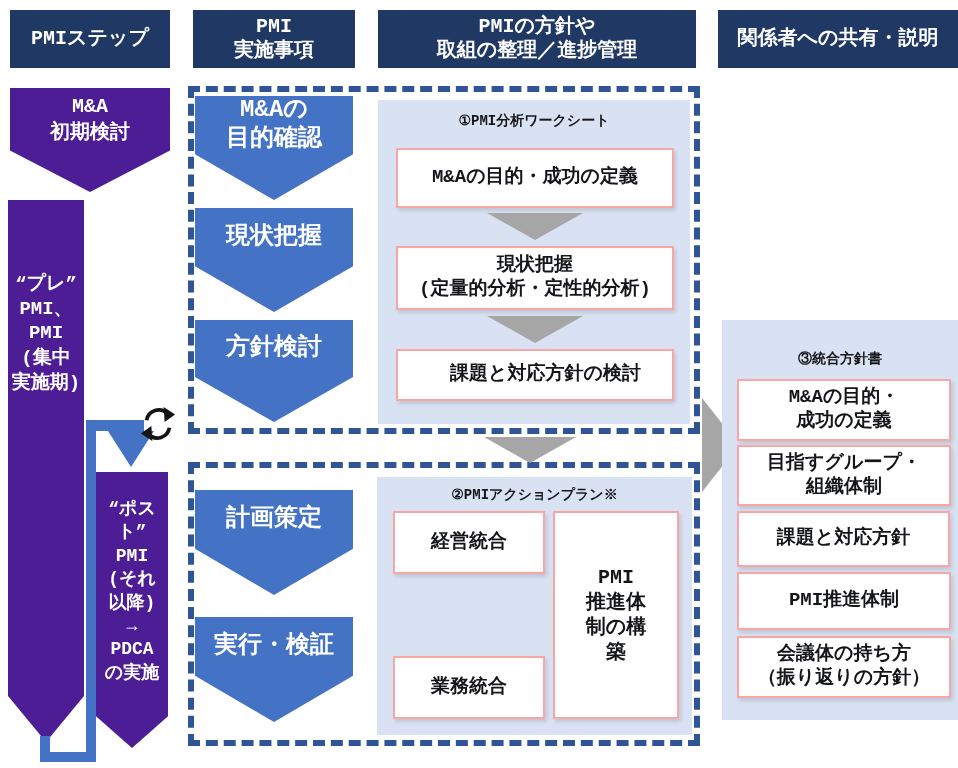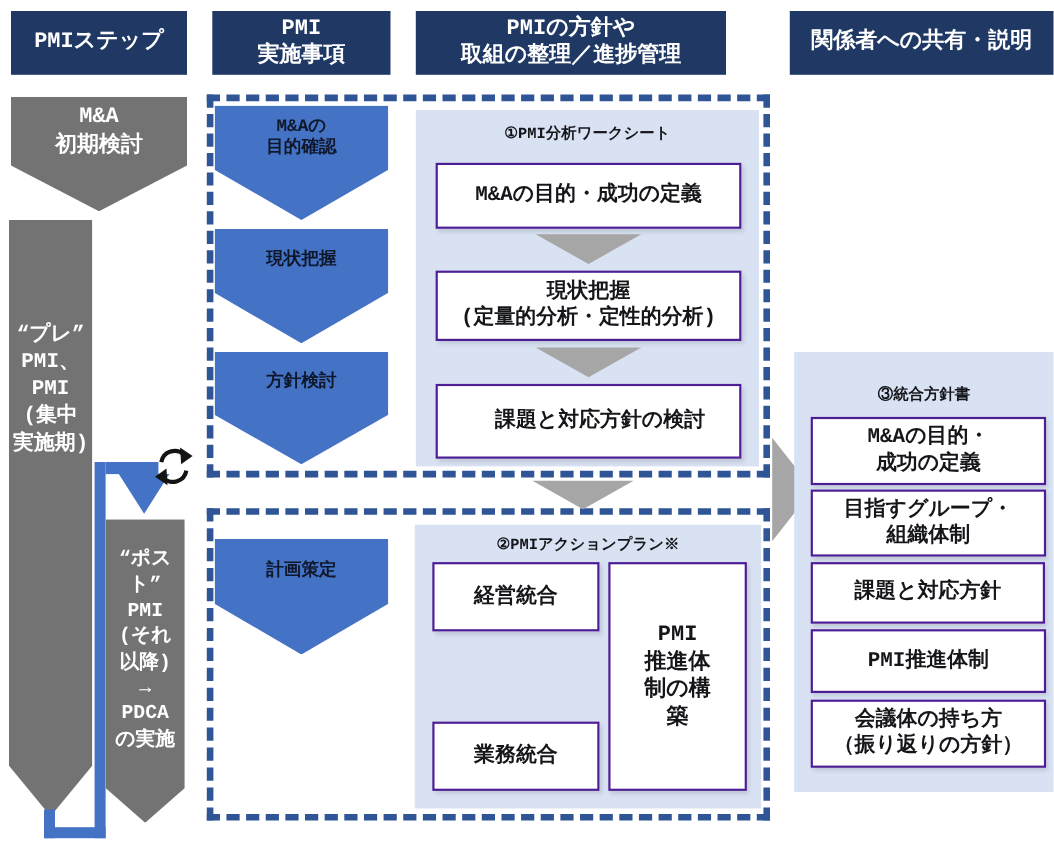--- a/index.html
+++ b/index.html
@@ -10,44 +10,44 @@
   }
   .pre{white-space:pre-line;}
   
   .hdr{
     position:absolute;background:#1F3864;color:#fff;
     display:flex;align-items:center;justify-content:center;text-align:center;
     font-size:20px;line-height:1.22;
   }
   
   .chev{
-    position:absolute;background:#4472C4;color:#0f172a;font-size:16px;line-height:1.2;
+    position:absolute;background:#4472C4;color:#ffffff;font-size:24px;line-height:1.2;
     clip-path:polygon(0 0,100% 0,100% 56%,50% 100%,0 56%);
     display:flex;align-items:center;justify-content:center;text-align:center;
     box-sizing:border-box;padding-bottom:46px;
     filter:drop-shadow(3px 3px 2px rgba(90,90,90,.5));
   }
   
   .bar{
-    position:absolute;background:#737373;color:#fff;
+    position:absolute;background:#4c1d95;color:#fff;
     display:flex;justify-content:center;text-align:center;
     box-sizing:border-box;font-size:19px;line-height:1.3;
     filter:drop-shadow(3px 3px 2px rgba(90,90,90,.45));
   }
   .pent{clip-path:polygon(0 0,100% 0,100% 60%,50% 100%,0 60%);}
   
   .dash{position:absolute;border:6px dashed #2F5597;box-sizing:border-box;}
   
   .panel{position:absolute;background:#D9E2F3;}
   .ptitle{
     position:absolute;width:100%;text-align:center;font-size:14px;color:#15161a;
   }
   
   .wbox{
-    position:absolute;background:#fff;border:2px solid #4c1d95;box-sizing:border-box;
+    position:absolute;background:#fff;border:2px solid #fca5a5;box-sizing:border-box;
     display:flex;align-items:center;justify-content:center;text-align:center;
     font-size:19px;line-height:1.25;color:#15161a;
     box-shadow:2px 3px 4px rgba(0,0,0,.12);
   }
   
   .tri-down{position:absolute;width:0;height:0;
     border-left:48px solid transparent;border-right:48px solid transparent;
     border-top:27px solid #A6A6A6;}
   .tri-down.small{border-left-width:46px;border-right-width:46px;border-top-width:26px;}
   .tri-right{position:absolute;width:0;height:0;
@@ -64,34 +64,34 @@
 
 <div id="stage">
 
   <div class="hdr" style="left:10px;top:10px;width:160px;height:58px;">
     <span class="pre">PMIステップ</span>
   </div>
   <div class="hdr" style="left:193px;top:10px;width:162px;height:58px;">
     <span class="pre">PMI
 実施事項</span>
   </div>
-  <div class="hdr" style="left:378px;top:10px;width:282px;height:58px;">
+  <div class="hdr" style="left:378px;top:10px;width:318px;height:58px;">
     <span class="pre">PMIの方針や
 取組の整理／進捗管理</span>
   </div>
   <div class="hdr" style="left:718px;top:10px;width:240px;height:58px;">
     <span class="pre">関係者への共有・説明</span>
   </div>
 
   <div class="bar pent" style="left:10px;top:88px;width:160px;height:104px;align-items:center;padding-bottom:40px;font-size:20px;">
     <span class="pre">M&amp;A
 初期検討</span>
   </div>
 
-  <div class="bar" style="left:8px;top:200px;width:76px;height:542px;clip-path:polygon(0 0,100% 0,100% 91.5%,50% 100%,0 91.5%);padding-top:92px;">
+  <div class="bar" style="left:8px;top:200px;width:76px;height:542px;clip-path:polygon(0 0,100% 0,100% 91.5%,50% 100%,0 91.5%);padding-top:72px;">
     <span class="pre">“プレ”
 PMI、
 PMI
 (集中
 実施期)</span>
   </div>
 
   <div class="bar" style="left:96px;top:472px;width:72px;height:276px;clip-path:polygon(0 0,100% 0,100% 88.5%,50% 100%,0 88.5%);padding-top:26px;font-size:18px;">
     <span class="pre">“ポスト”
 PMI
@@ -126,30 +126,33 @@
   </div>
   <div class="chev" style="left:195px;top:208px;width:158px;height:104px;">
     <span class="pre">現状把握</span>
   </div>
   <div class="chev" style="left:195px;top:320px;width:158px;height:102px;justify-content:center;">
     <span class="pre">方針検討</span>
   </div>
   <div class="chev" style="left:195px;top:490px;width:158px;height:105px;">
     <span class="pre">計画策定</span>
   </div>
+  <div class="chev" style="left:195px;top:617px;width:158px;height:105px;">
+    <span class="pre">実行・検証</span>
+  </div>
 
   <div class="panel" style="left:378px;top:100px;width:312px;height:324px;">
     <div class="ptitle" style="top:12px;">①PMI分析ワークシート</div>
   </div>
   <div class="wbox pre" style="left:396px;top:148px;width:278px;height:60px;">M&amp;Aの目的・成功の定義</div>
   <div class="tri-down" style="left:487px;top:213px;"></div>
   <div class="wbox pre" style="left:396px;top:246px;width:278px;height:64px;">現状把握
 (定量的分析・定性的分析)</div>
   <div class="tri-down" style="left:487px;top:316px;"></div>
-  <div class="wbox pre" style="left:396px;top:349px;width:278px;height:68px;padding-left:21px;">課題と対応方針の検討</div>
+  <div class="wbox pre" style="left:396px;top:349px;width:278px;height:52px;padding-left:21px;">課題と対応方針の検討</div>
 
   <div class="panel" style="left:377px;top:477px;width:315px;height:258px;">
     <div class="ptitle" style="top:9px;">②PMIアクションプラン※</div>
   </div>
   <div class="wbox pre" style="left:393px;top:511px;width:152px;height:63px;">経営統合</div>
   <div class="wbox pre" style="left:393px;top:656px;width:152px;height:63px;">業務統合</div>
   <div class="wbox pre" style="left:553px;top:511px;width:126px;height:208px;font-size:20px;">PMI
 推進体
 制の構
 築</div>

